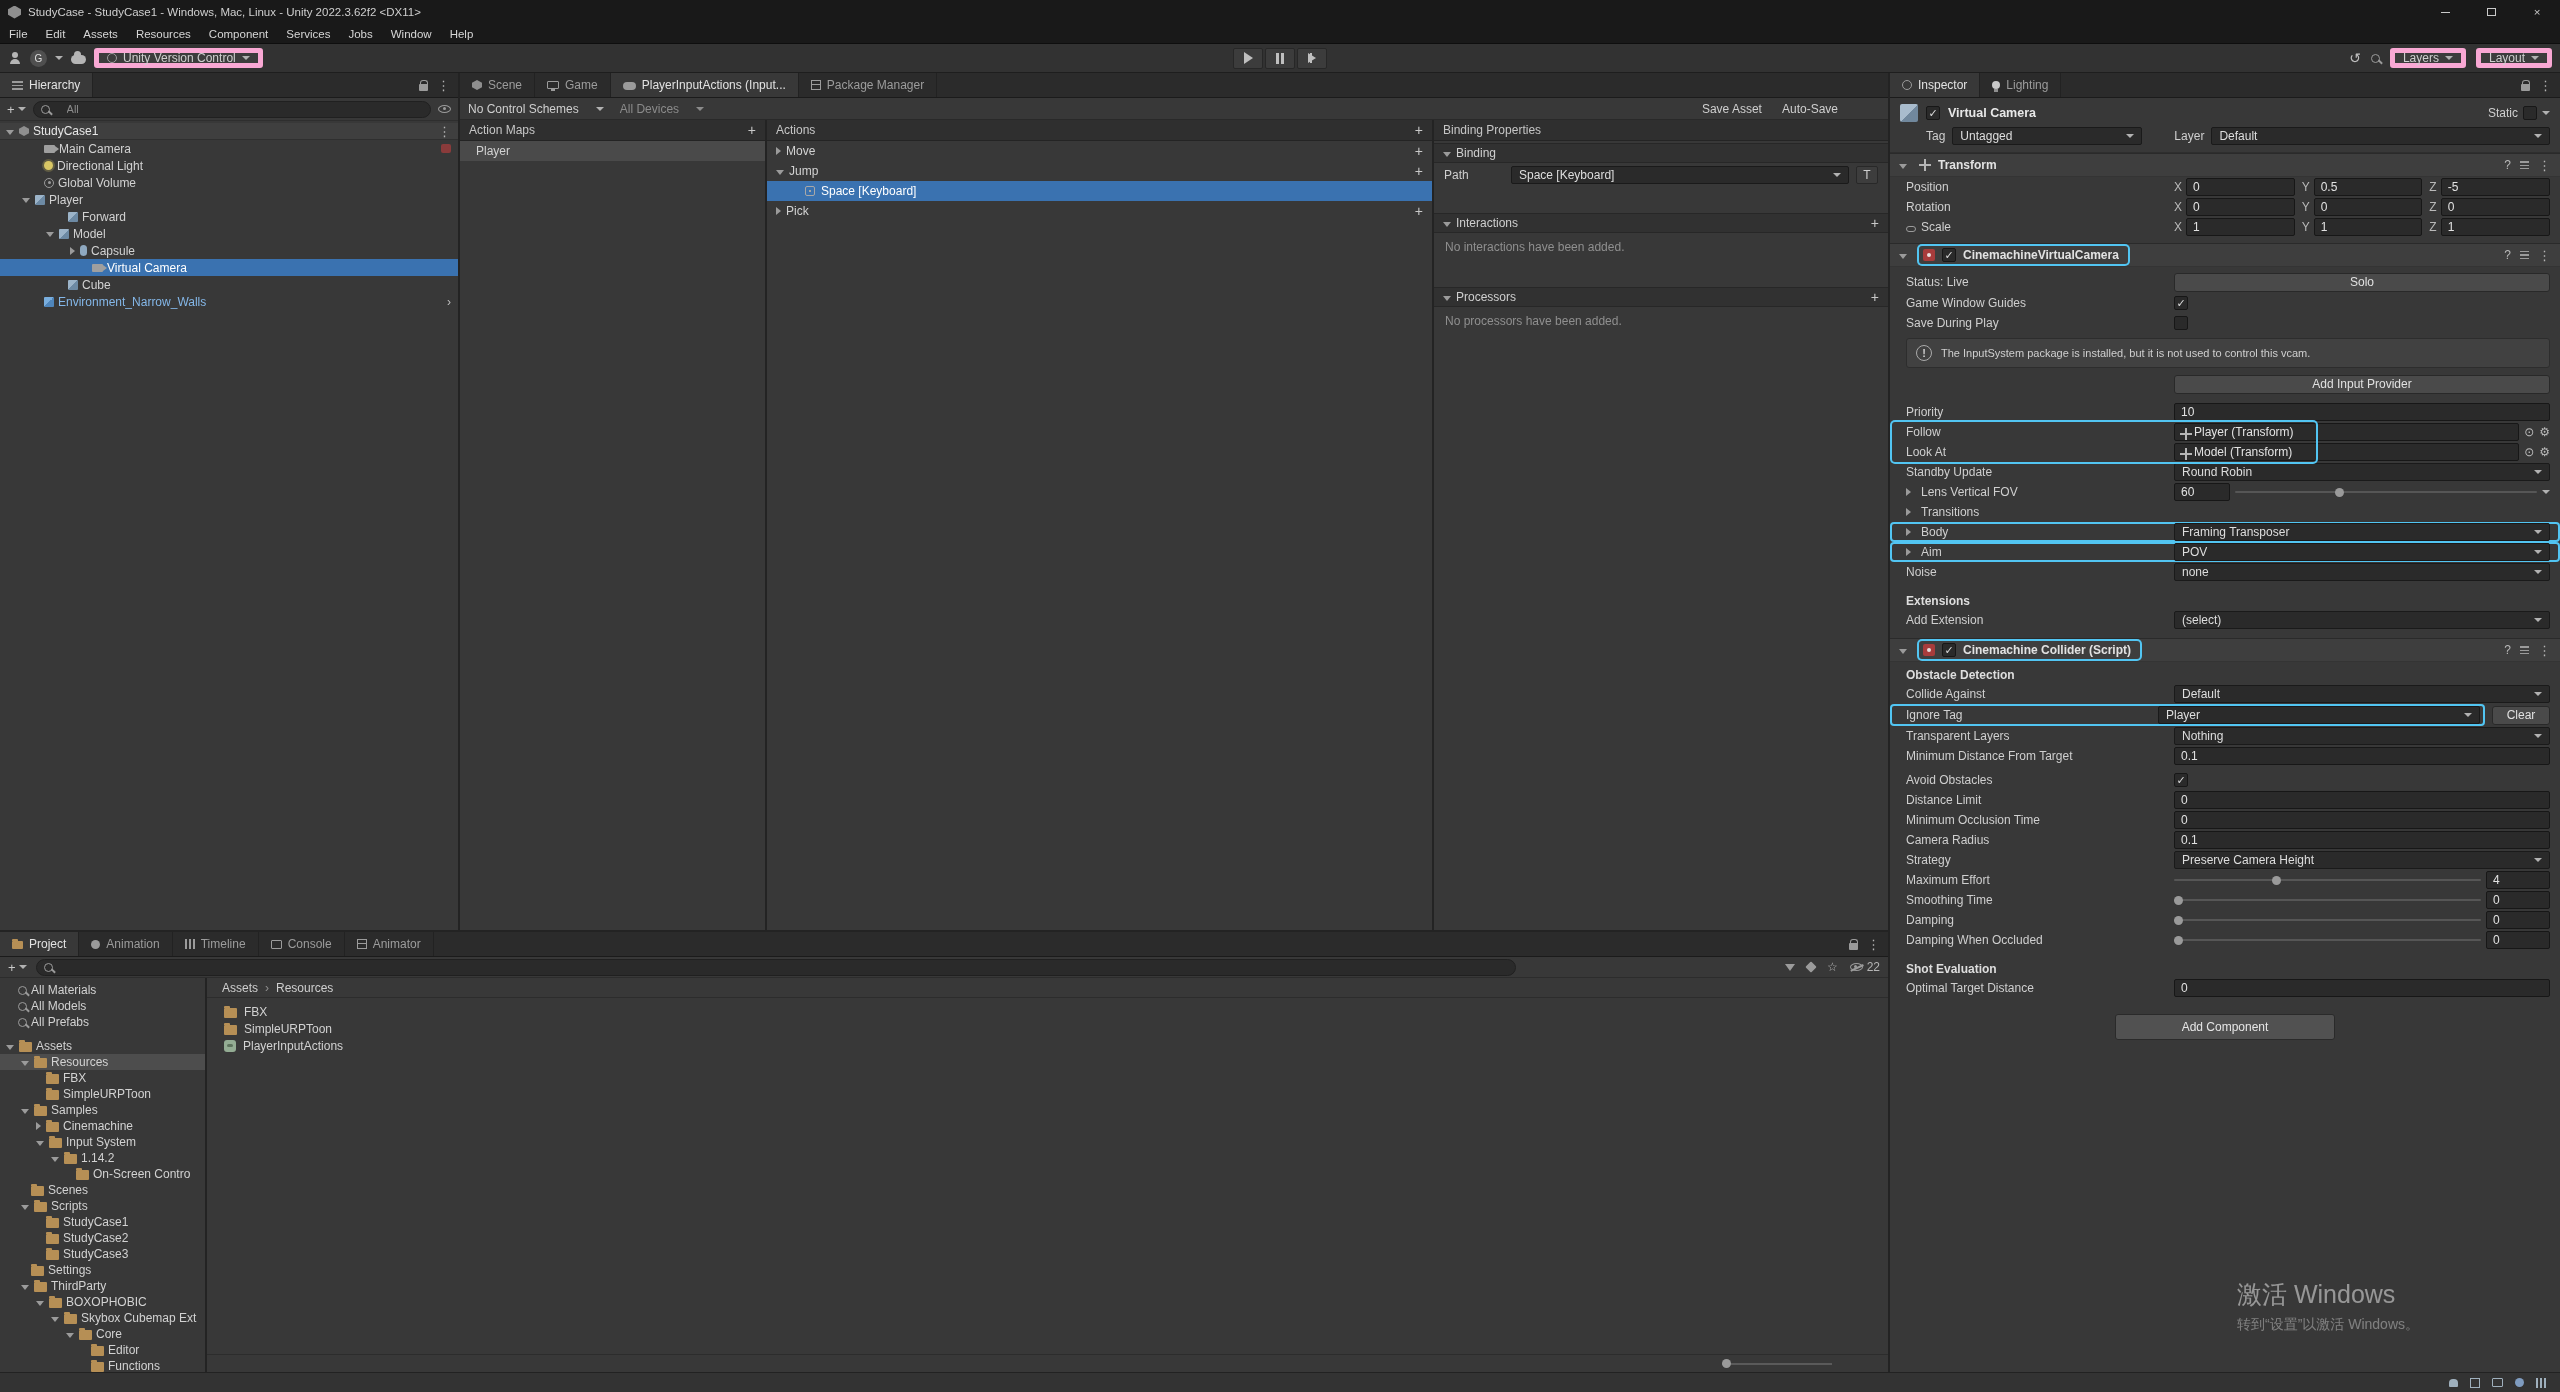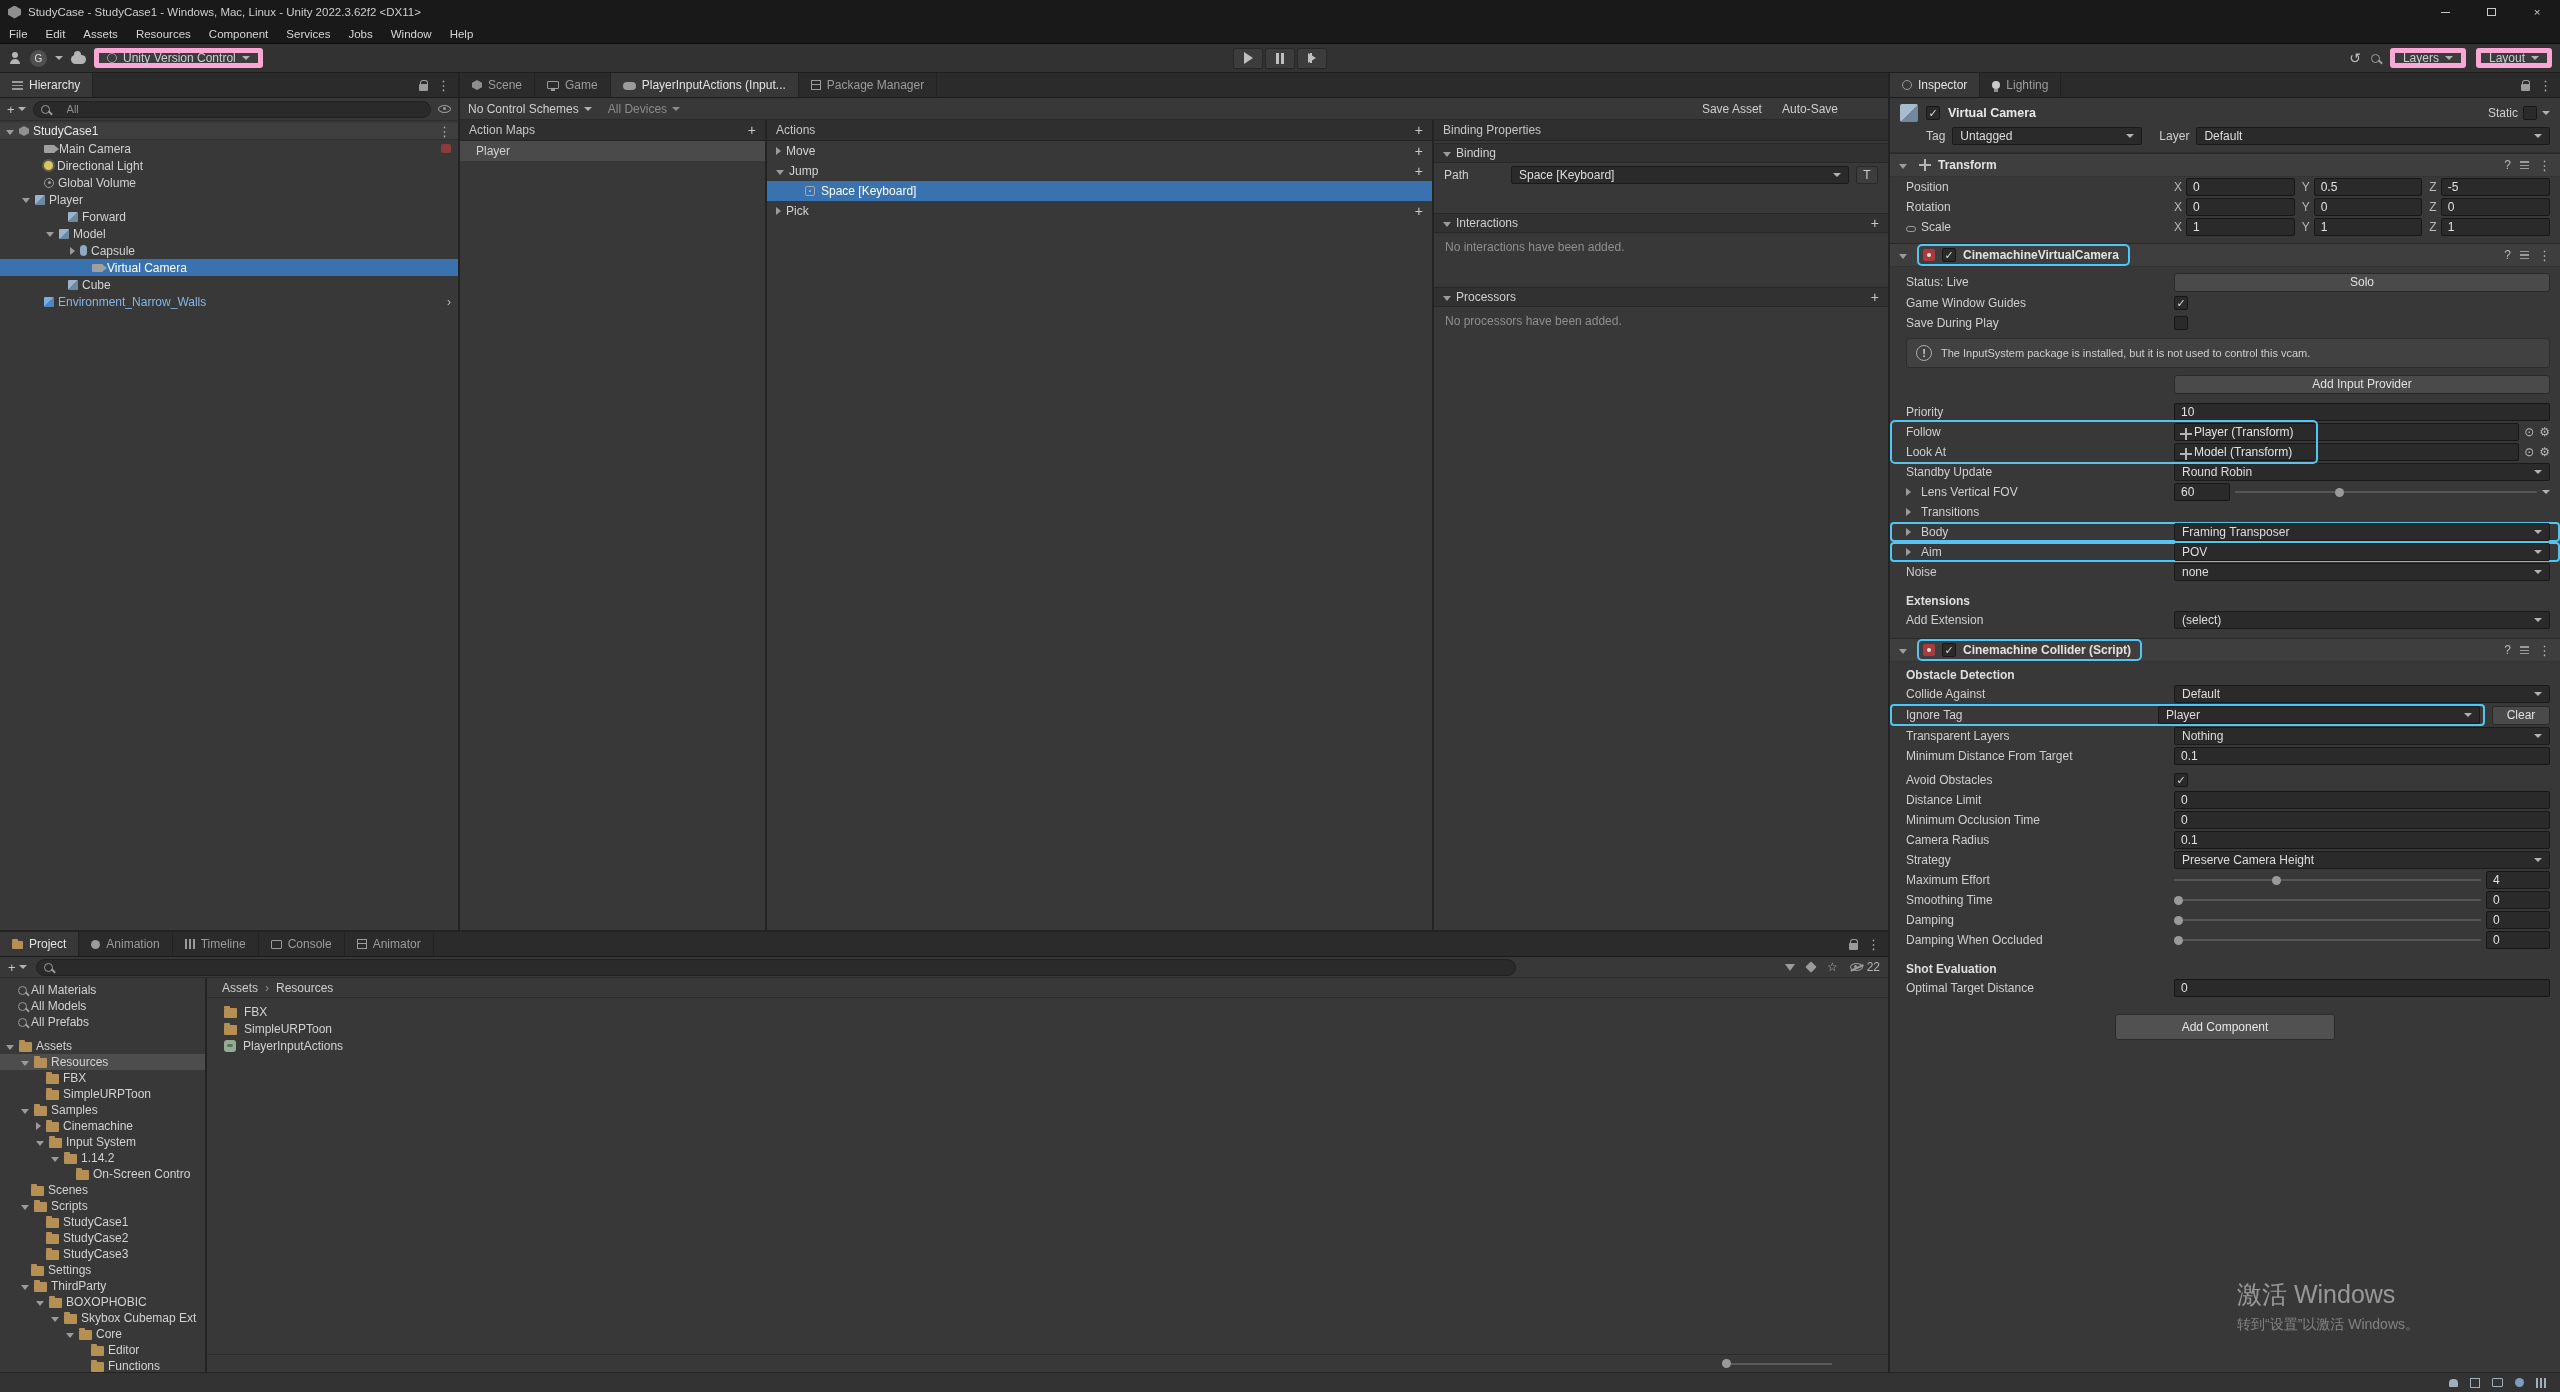--- a/index.html
+++ b/index.html
@@ -104,21 +104,21 @@
 .hrow{height:17px;display:flex;align-items:center;white-space:nowrap}
 .hrow .hlab{margin-left:4px}
 .hrow.scene{background:#3f3f3f;border-bottom:1px solid #2f2f2f;color:#e8e8e8}
 .hrow.sel{background:#3a72b0;color:#fff}
 .hrow.prefab .hlab{color:#84b7e8}
 .row-right{margin-left:auto;padding-right:7px;display:flex;align-items:center;gap:4px}
 
 
 #center{flex:1;display:flex;flex-direction:column;background:#383838}
 .ia-toolbar{height:22px;display:flex;align-items:center;gap:16px;padding:0 8px;border-bottom:1px solid #292929}
-.ia-dd{display:flex;align-items:center;gap:5px;color:#cfcfcf}
+.ia-dd{display:flex;align-items:center;gap:17px;color:#cfcfcf}
 .ia-dd.dim{color:#8b8b8b}
 .ia-dd.dim .caret{border-top-color:#8b8b8b}
 .ia-right{margin-left:auto;display:flex;gap:20px;margin-right:42px;color:#cfcfcf}
 .cols{display:flex;flex:1}
 .col-am{width:307px;border-right:2px solid #232323;display:flex;flex-direction:column}
 .col-ac{flex:1;border-right:2px solid #232323;display:flex;flex-direction:column}
 .col-bp{width:454px;display:flex;flex-direction:column}
 .colhdr{height:21px;background:#2f2f2f;border-bottom:1px solid #242424;display:flex;align-items:center;padding:0 9px;color:#c6c6c6}
 .plus-r{margin-left:auto;color:#c9c9c9;font-size:14px;line-height:1}
 .arow{height:20px;display:flex;align-items:center;padding:0 9px}
@@ -691,21 +691,21 @@
           <span class="chk"></span>
           <span class="caret"></span>
         </span>
       </div>
       <div class="taglayer">
         <span style="color:#cfcfcf">Tag</span>
         <span class="dd" style="width:190px">
           <span>Untagged</span>
           <span class="caret"></span>
         </span>
-        <span style="color:#cfcfcf;margin-left:10px">Layer</span>
+        <span style="color:#cfcfcf;margin-left:25px">Layer</span>
         <span class="dd" style="flex:1">
           <span>Default</span>
           <span class="caret"></span>
         </span>
       </div>
 
       <div class="comp-hdr">
         <span class="tri open"></span>
         <span class="ic ic-transform"></span>
         <span class="ttl">Transform</span>

